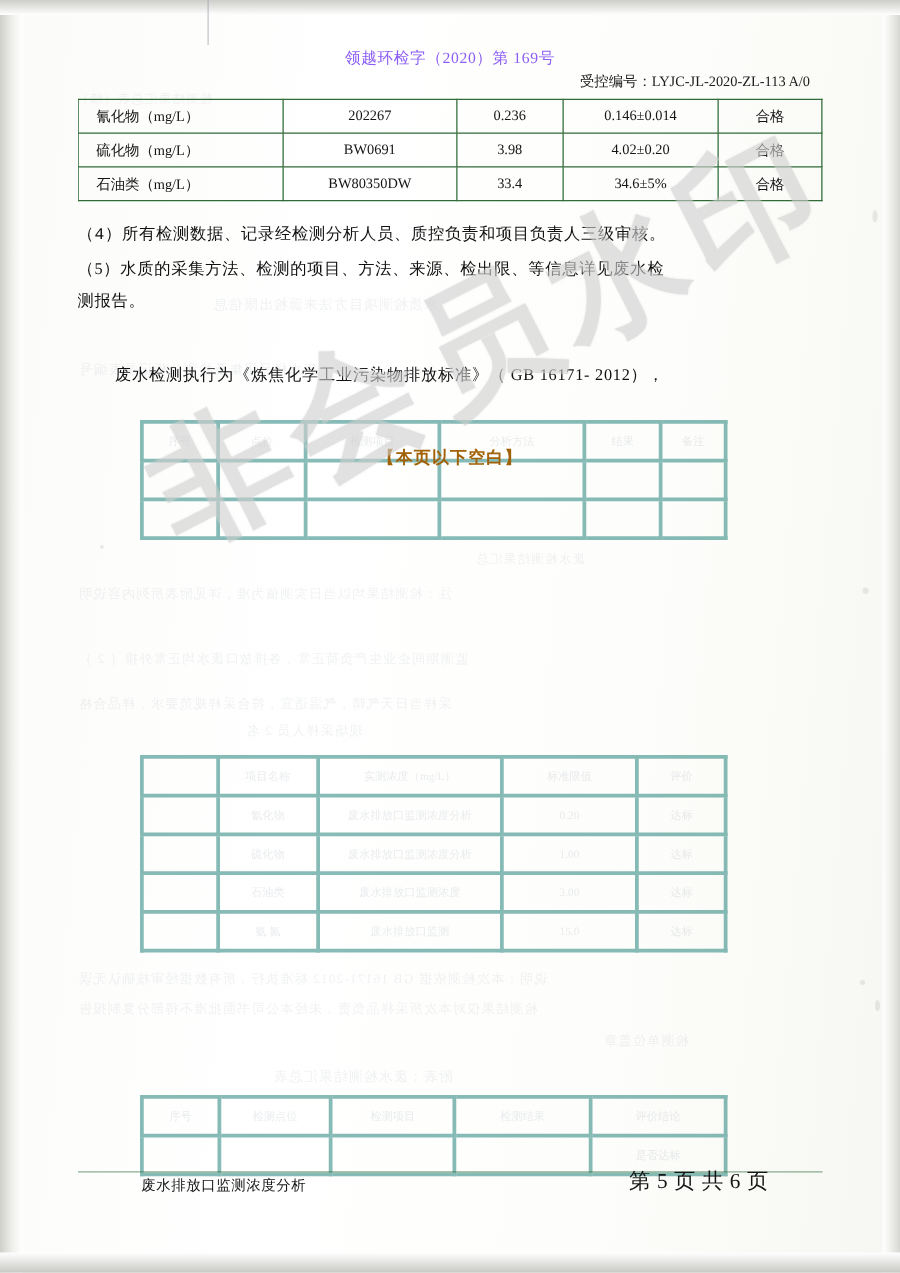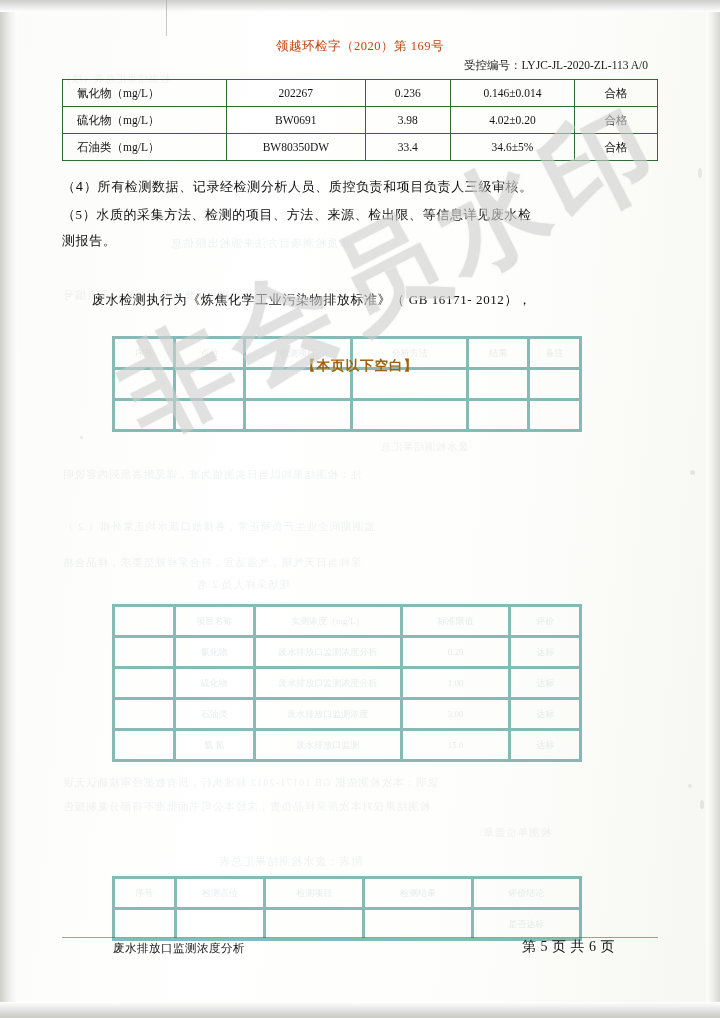--- a/index.html
+++ b/index.html
@@ -59,21 +59,21 @@
   }
 
   
   .hdr-title {
     position: absolute;
     left: 0; top: 38px;
     width: 720px;
     text-align: center;
     font-size: 12.5px;
     letter-spacing: 0.5px;
-    color: #c2410c;
+    color: #8b5cf6;
   }
   .hdr-code {
     position: absolute;
     right: 72px; top: 58px;
     font-size: 11.5px;
     color: #1b1b1b;
     font-family: "Liberation Serif", serif;
   }
 
   
@@ -182,21 +182,21 @@
     left: 113px;
     bottom: 62px;
     font-size: 11.5px;
     color: #151515;
     letter-spacing: 0.5px;
   }
   .footer-right {
     position: absolute;
     right: 105px;
     bottom: 62px;
-    font-size: 14px;
+    font-size: 17px;
     color: #151515;
     letter-spacing: 0.5px;
   }
   .footer-rule {
     position: absolute;
     left: 62px;
     bottom: 80px;
     width: 596px;
     height: 1px;
     background: #2f6b37;

